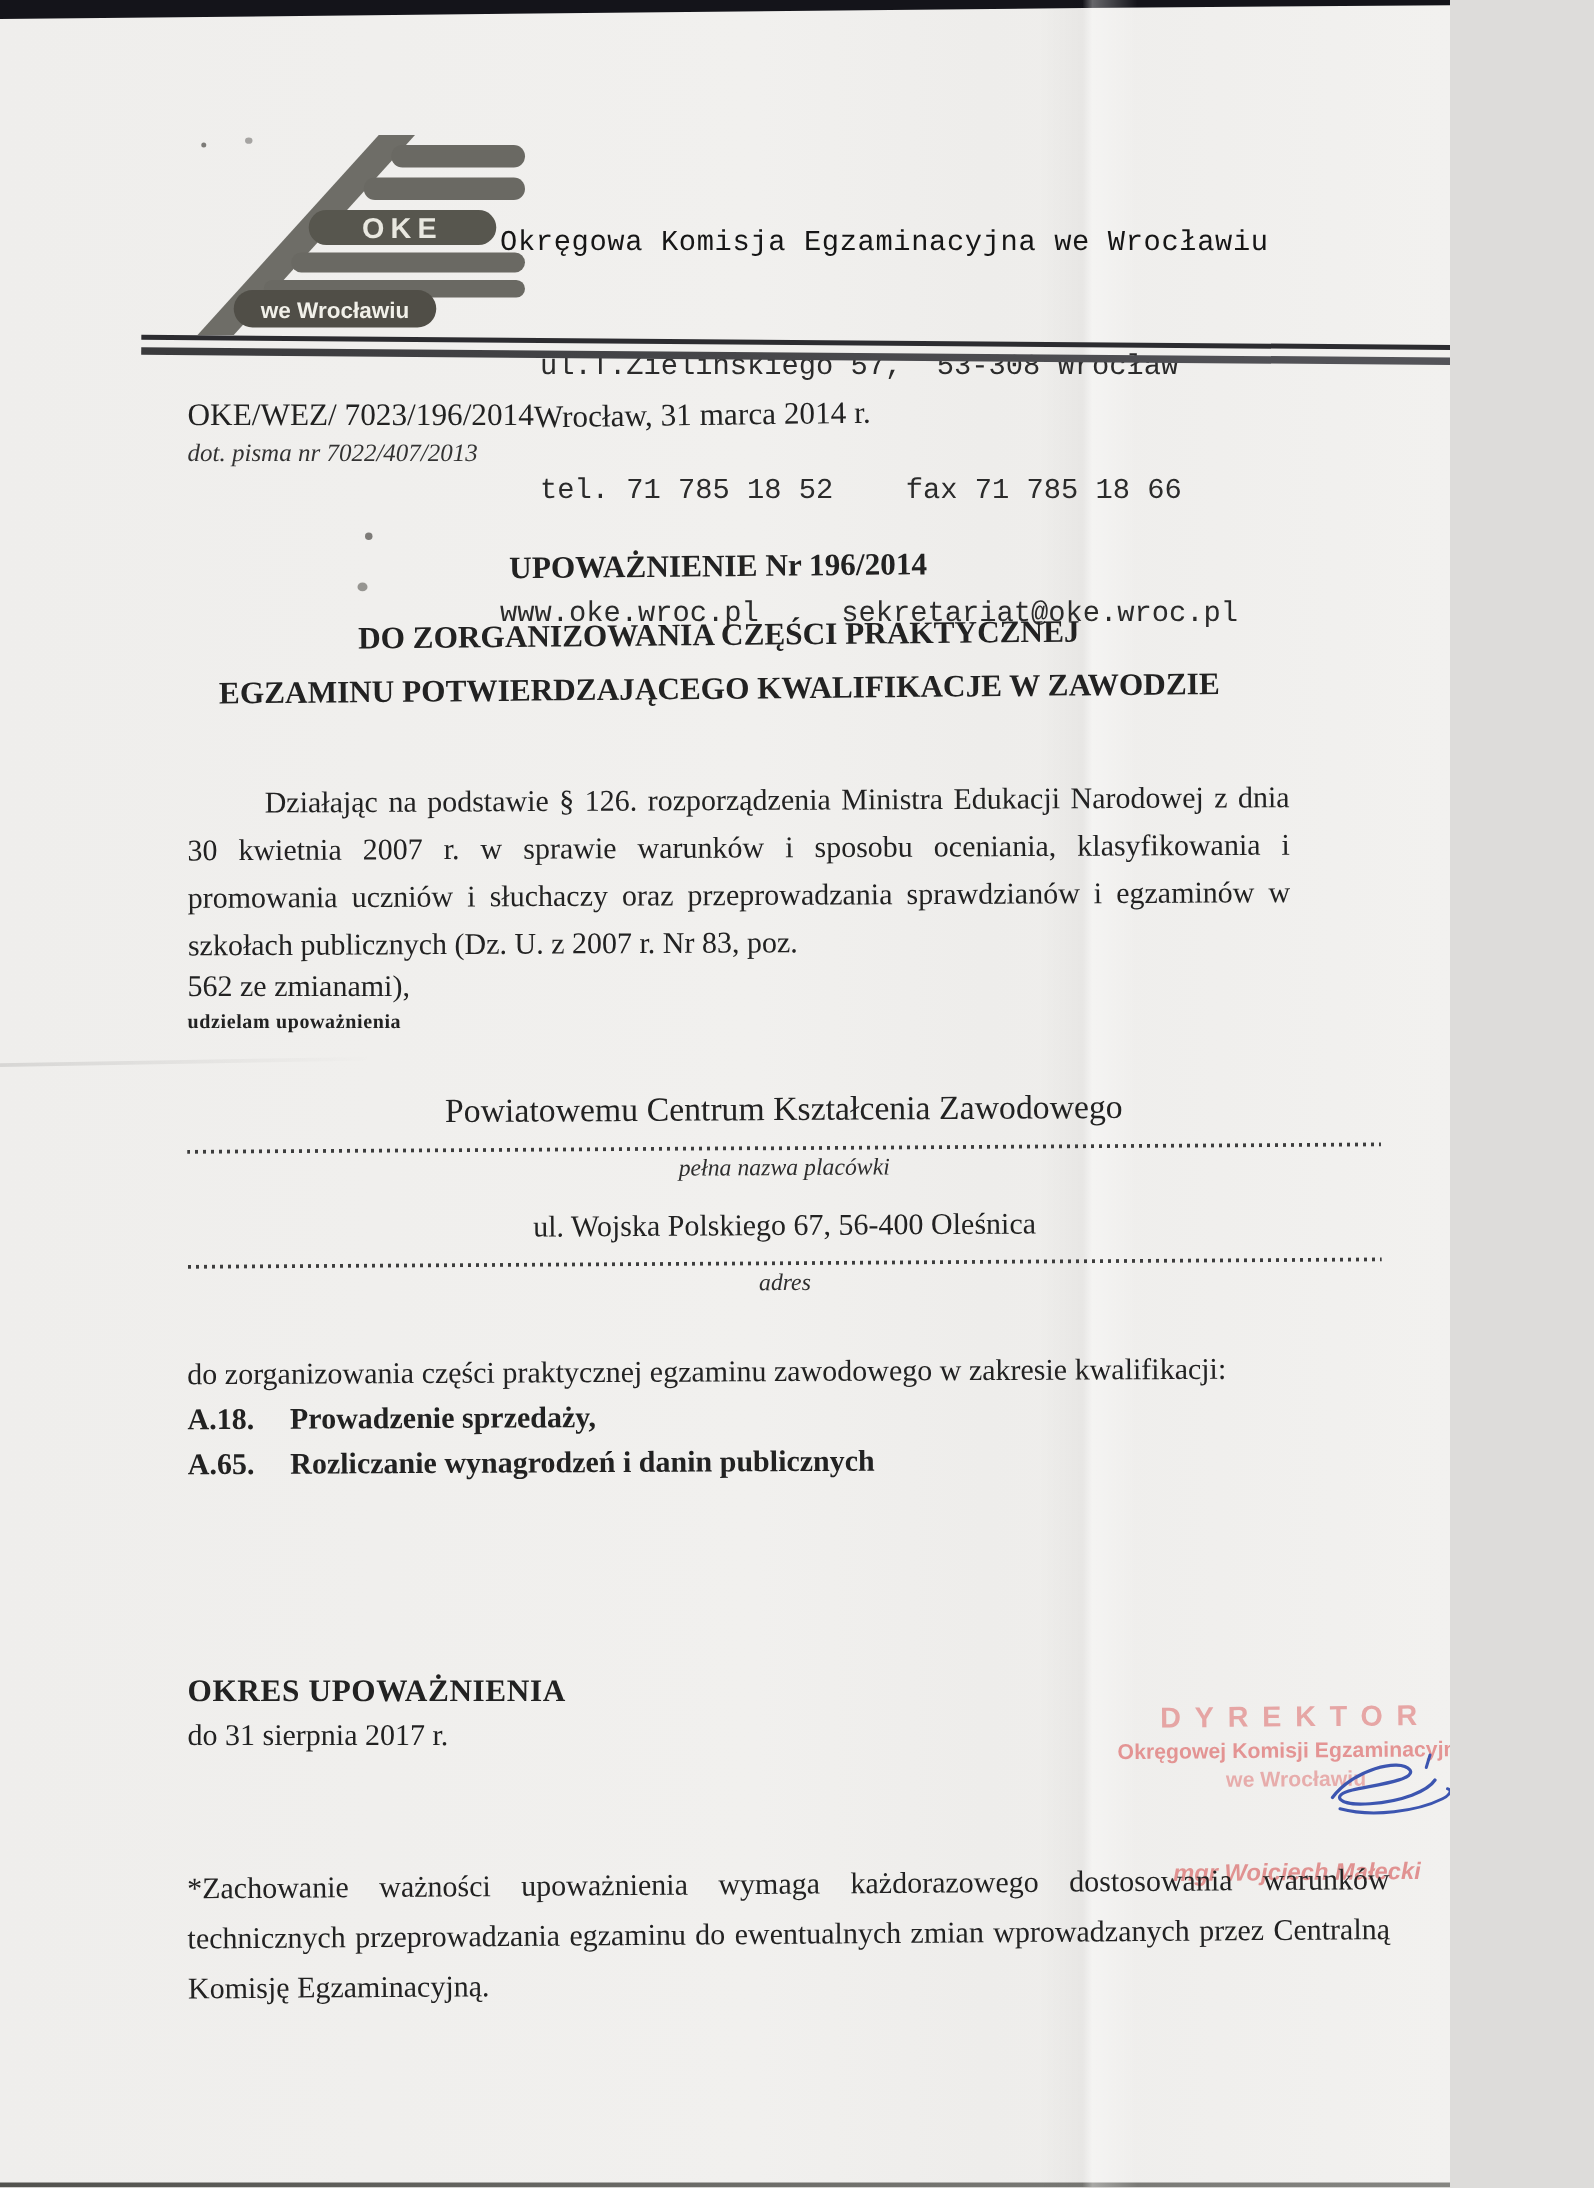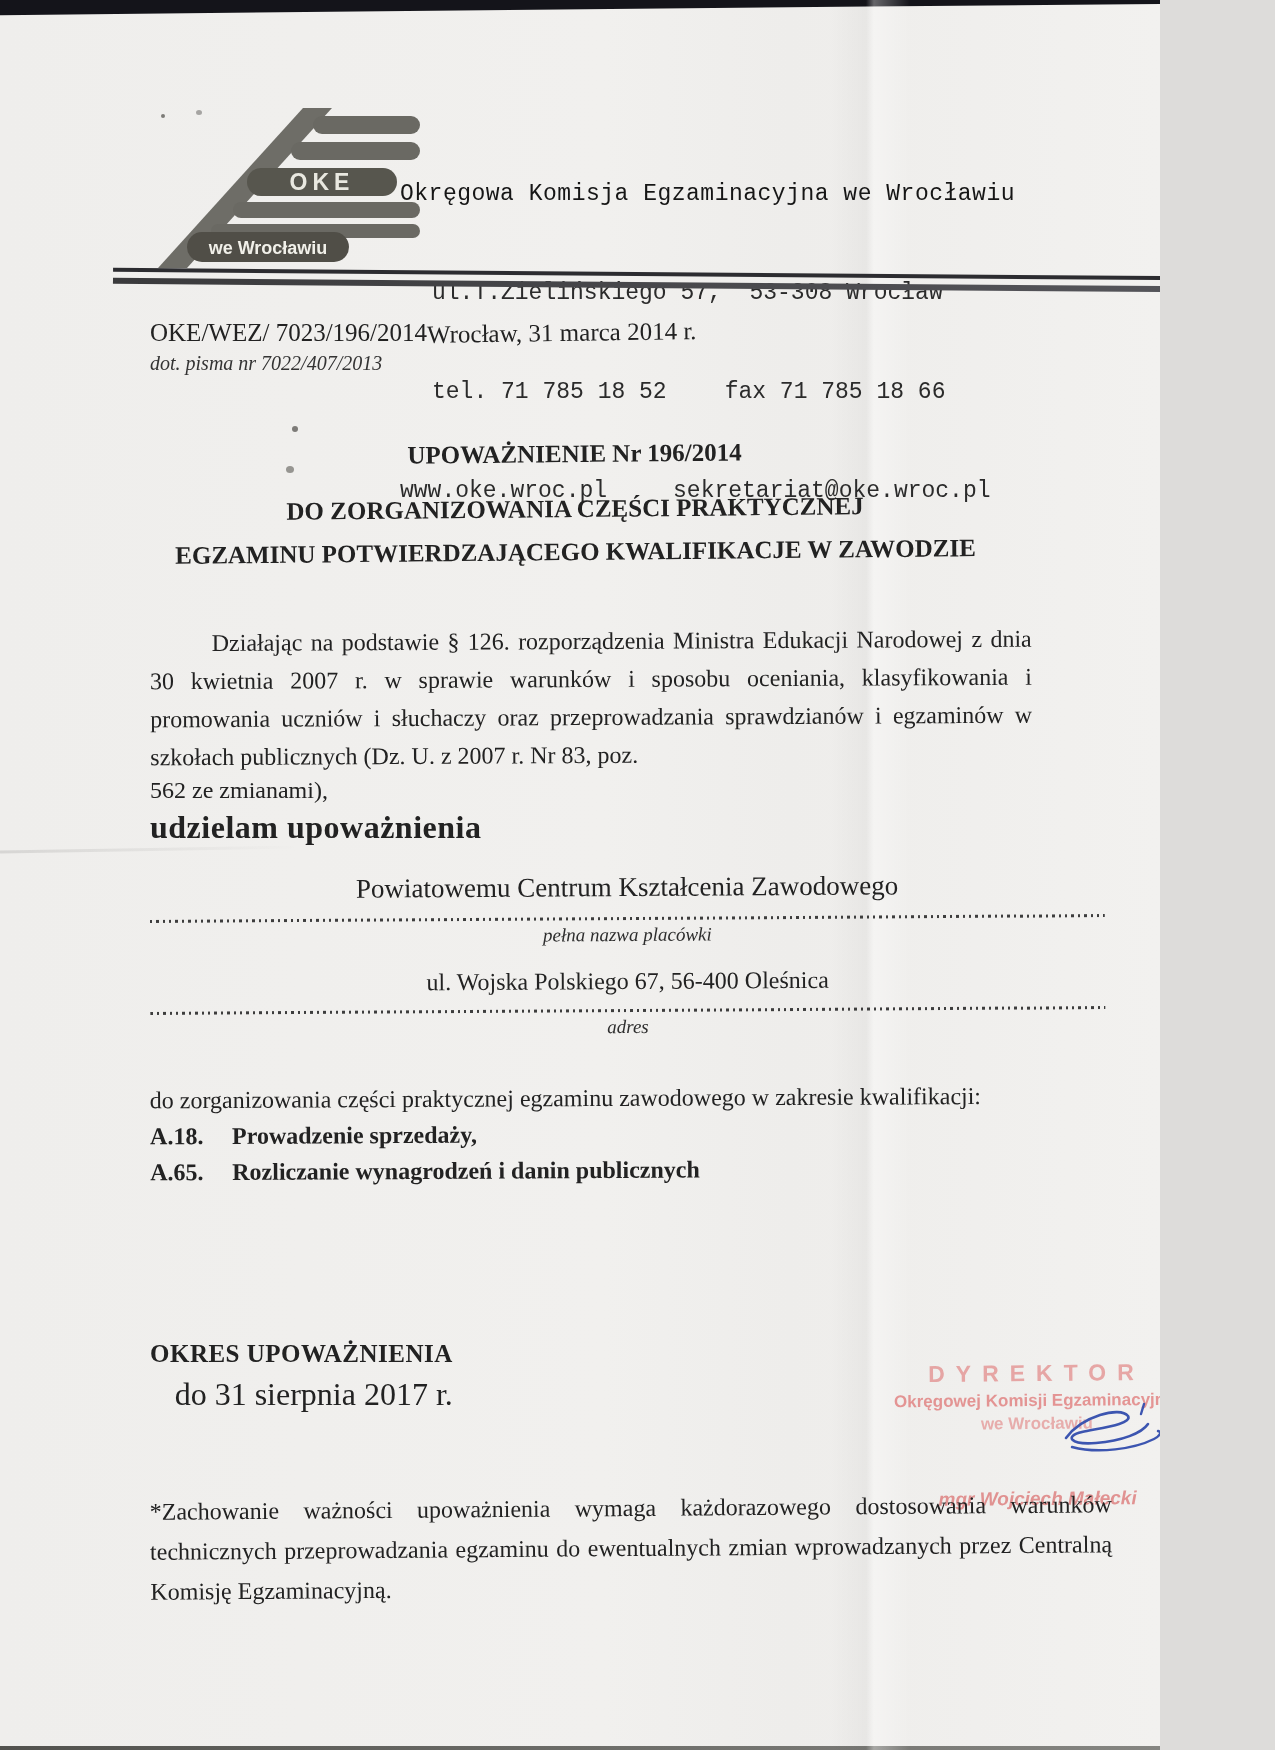--- a/index.html
+++ b/index.html
@@ -38,40 +38,40 @@
   
   .titles{position:absolute;left:115px;top:440px;width:920px;text-align:center;transform:rotate(-.55deg);}
   .titles .t1{font-weight:bold;font-size:25px;}
   .titles .t2{font-weight:bold;font-size:25px;margin-top:27px;}
   .titles .t3{font-weight:bold;font-size:25px;margin-top:15px;}
 
   
   .legal{position:absolute;left:150px;top:622px;width:882px;font-size:24px;line-height:38px;
          text-align:justify;text-indent:62px;transform:rotate(-.3deg);}
   .legal-cont{position:absolute;left:150px;top:772px;font-size:24px;line-height:37px;}
-  .legal-grant{position:absolute;left:150px;top:809px;font-size:32px;font-weight:bold;letter-spacing:.5px;}
+  .legal-grant{position:absolute;left:150px;top:809px;font-size:16px;font-weight:bold;letter-spacing:.5px;}
 
   
   .recipient{position:absolute;left:150px;top:872px;width:955px;text-align:center;transform:rotate(-.35deg);}
   .rec-name{font-size:27px;}
   .dotline{height:3px;margin-top:14px;
            background-image:repeating-linear-gradient(90deg,#3d3d3d 0 2.4px,transparent 2.4px 6.4px);}
   .rec-caption{font-style:italic;font-size:19px;margin-top:4px;color:#2e2e2e;}
   .rec-addr{font-size:24px;margin-top:22px;}
 
   
   .scope{position:absolute;left:150px;top:1085px;width:900px;transform:rotate(-.3deg);}
   .scope-intro{font-size:24px;}
   .qual{font-size:24px;font-weight:bold;margin-top:9px;display:flex;}
   .qual .code{width:82px;}
 
   
   .validity{position:absolute;left:150px;top:1340px;}
   .val-head{font-size:25px;font-weight:bold;letter-spacing:.5px;}
-  .val-date{font-size:32px;margin-top:8px;text-align:right;}
+  .val-date{font-size:24px;margin-top:8px;}
 
   
   .stamp{position:absolute;left:872px;top:1360px;width:330px;text-align:center;
          font-family:"Liberation Sans",sans-serif;transform:rotate(-.5deg);}
   .stamp .s1{font-size:23px;font-weight:600;letter-spacing:11px;color:rgba(219,92,92,.50);}
   .stamp .s2{font-size:17px;font-weight:bold;color:rgba(219,92,92,.62);margin-top:4px;}
   .stamp .s3{font-size:17px;font-weight:bold;color:rgba(219,92,92,.45);margin-top:3px;}
   .stamp .signer{font-size:19px;font-weight:bold;font-style:italic;color:rgba(214,84,84,.60);margin-top:2px;}
   .sig{position:absolute;left:1048px;top:1398px;}
 

